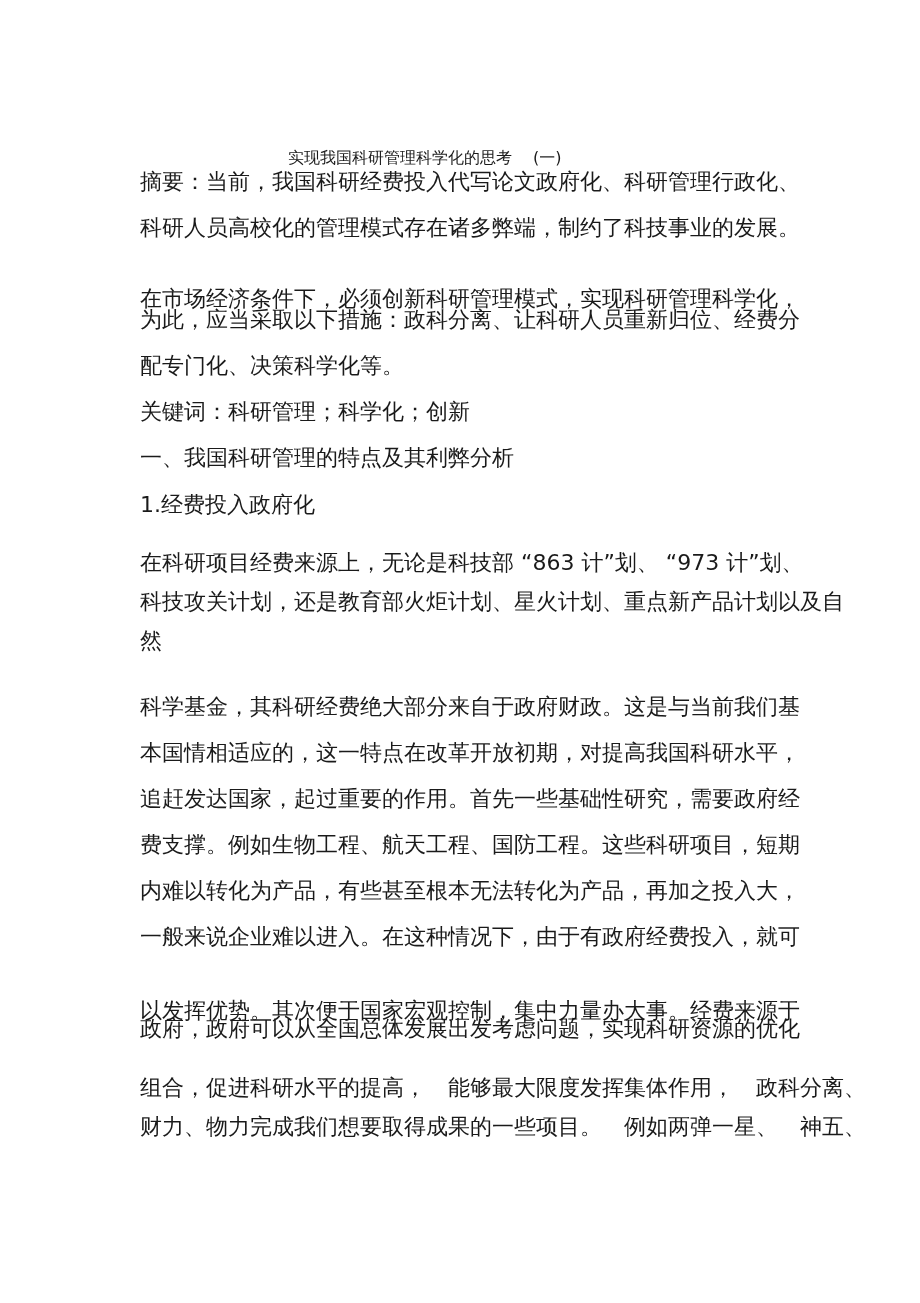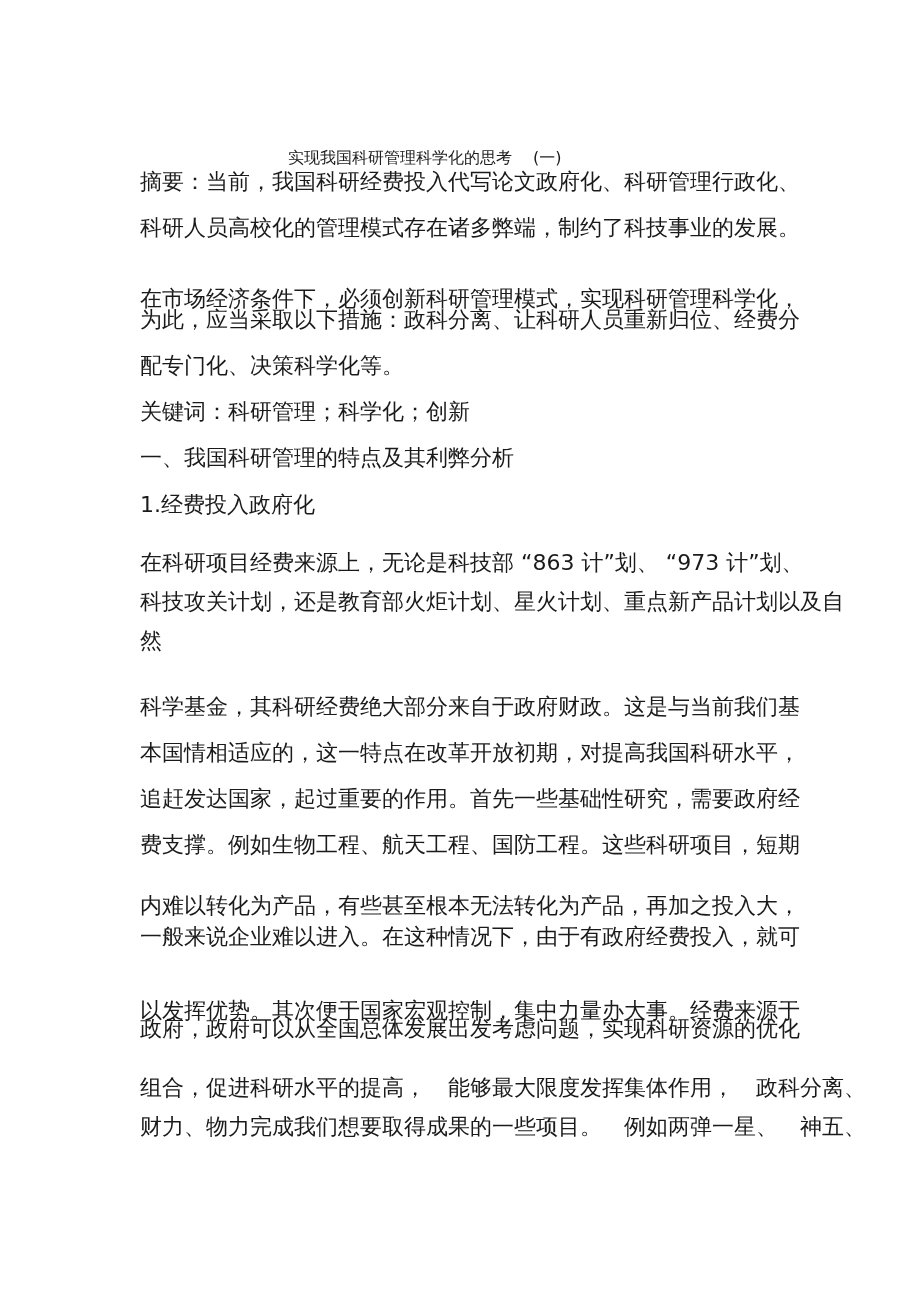--- a/index.html
+++ b/index.html
@@ -22,20 +22,20 @@
       <div class="line" style="top: 400px;">关键词：科研管理；科学化；创新</div>
       <div class="line" style="top: 446px;">一、我国科研管理的特点及其利弊分析</div>
       <div class="line" style="top: 493px;">1.经费投入政府化</div>
       <div class="line" style="top: 551px; text-align: right;">在科研项目经费来源上，无论是科技部 “863 计”划、 “973 计”划、</div>
       <div class="line" style="top: 590px;">科技攻关计划，还是教育部火炬计划、星火计划、重点新产品计划以及自</div>
       <div class="line" style="top: 629px;">然</div>
       <div class="line" style="top: 695px;">科学基金，其科研经费绝大部分来自于政府财政。这是与当前我们基</div>
       <div class="line" style="top: 741px;">本国情相适应的，这一特点在改革开放初期，对提高我国科研水平，</div>
       <div class="line" style="top: 787px;">追赶发达国家，起过重要的作用。首先一些基础性研究，需要政府经</div>
       <div class="line" style="top: 833px;">费支撑。例如生物工程、航天工程、国防工程。这些科研项目，短期</div>
-      <div class="line" style="top: 879px; margin-top: 15px;">内难以转化为产品，有些甚至根本无法转化为产品，再加之投入大，</div>
+      <div class="line" style="top: 879px;">内难以转化为产品，有些甚至根本无法转化为产品，再加之投入大，</div>
       <div class="line" style="top: 925px; text-align: right;">一般来说企业难以进入。在这种情况下，由于有政府经费投入，就可</div>
       <div class="line" style="top: 971px; margin-top: 28px;">以发挥优势。其次便于国家宏观控制，集中力量办大事。经费来源于</div>
       <div class="line" style="top: 1017px;">政府，政府可以从全国总体发展出发考虑问题，实现科研资源的优化</div>
       <div class="line" style="top: 1076px;">组合，促进科研水平的提高，　能够最大限度发挥集体作用，　政科分离、</div>
       <div class="line" style="top: 1115px;">财力、物力完成我们想要取得成果的一些项目。　例如两弹一星、　神五、</div>
     </div>
 </div>
 
 </body></html>

